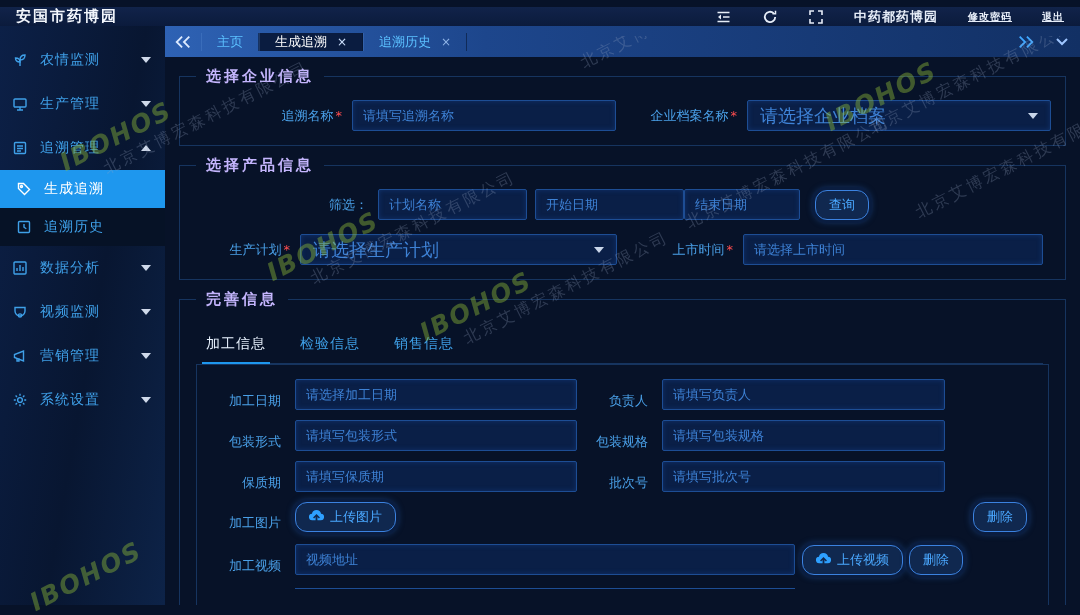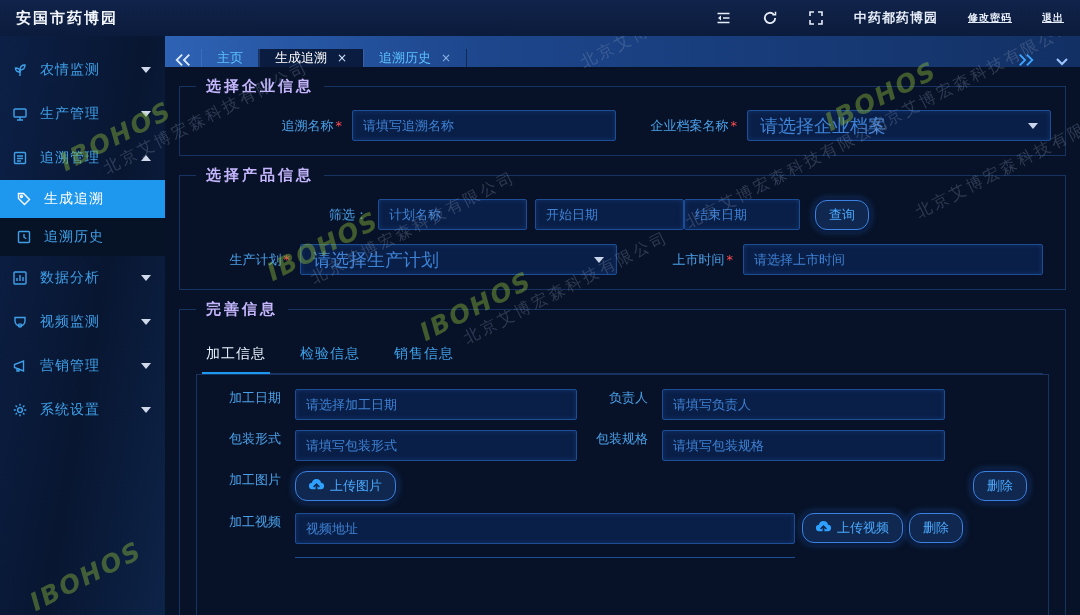--- a/index.html
+++ b/index.html
@@ -2,23 +2,23 @@
 <html><head>
 <meta charset="utf-8">
 <style>
   * { box-sizing: border-box; margin: 0; padding: 0; }
   html,body { width:1080px; height:615px; overflow:hidden; }
   body {
     font-family:"DejaVu Sans","Liberation Sans",sans-serif;
     background:#071228; color:#cfe4ff; font-size:13px; position:relative;
   }
   
-  .topbar { height:36px; background:linear-gradient(180deg,#11234a,#0b1b3c);
+  .topbar { height:19px; background:linear-gradient(180deg,#11234a,#0b1b3c);
     display:flex; align-items:center; justify-content:space-between; padding:0 16px;
-    position:relative; z-index:60; }
+    position:relative; z-index:60;margin-top:7px; }
   .tb-title { color:#f2f6fc; font-size:15px; font-weight:bold; letter-spacing:2px; }
   .tb-right { display:flex; align-items:center; gap:30px; color:#e6edf8;font-weight:bold; }
   .tb-icon { display:flex; align-items:center; cursor:pointer; }
   .tb-icon svg { display:block; }
   .tb-text { font-size:13px; letter-spacing:1px; }
   .tb-link { font-size:10px; letter-spacing:1px; text-decoration:underline; cursor:pointer; }
   
   .main { display:flex; height:579px; }
   
   .sidebar { width:165px; flex:none; padding-top:12px; position:relative; z-index:10;
@@ -27,21 +27,21 @@
     color:#3fa0e8; font-size:14px; letter-spacing:1px; cursor:pointer; }
   .side-item .s-icon { width:16px; height:16px; margin-right:12px; display:flex; flex:none; }
   .side-item .s-label { flex:1; white-space:nowrap; }
   .caret { width:0; height:0; border-left:5px solid transparent; border-right:5px solid transparent;
     border-top:6px solid #cfd9ea; flex:none; }
   .caret.up { border-top:none; border-bottom:6px solid #cfd9ea; }
   .side-sub { background:#061226; }
   .side-sub .side-item { height:38px; padding-left:16px; }
   .side-item.active { background:#1e97ee; color:#ffffff; }
   
-  .tabbar { height:31px; display:flex; align-items:flex-end; position:relative; z-index:20;
+  .tabbar { height:31px; display:flex; align-items:center; position:relative; z-index:20;
     background:linear-gradient(90deg,#2e62b4 0%,#1d468c 35%,#123064 100%); color:#5bc0ff; }
   .tab-ctl { width:36px; display:flex; align-items:center; justify-content:center; cursor:pointer; flex:none; }
   .tab { display:flex; align-items:center; gap:10px; padding:0 15px; font-size:13px;
     border-right:1px solid rgba(6,20,45,.55); border-left:1px solid rgba(110,160,225,.22); cursor:pointer; }
   .tab .tab-close { font-size:12px; color:#8fb4e6; line-height:1; }
   .tab.active { background:#0a1c40; color:#ffffff; }
   .tab.active .tab-close { color:#cfe2ff; }
   .tab-spacer { flex:1; }
   
   .content { flex:1; background:#071228; padding:10px 14px 0 14px; overflow:hidden; position:relative; z-index:5; }
@@ -60,21 +60,21 @@
   .tselect .sel-val { flex:1; color:#3e82d6; font-size:18px; }
   .tselect .caret { border-top-color:#c9d6ea; }
   .tech-btn { background:#10284f; border:1px solid #3b82e0; color:#4aa8ff; height:30px; padding:0 13px;
     font-size:13px; border-radius:12px; display:inline-flex; align-items:center; gap:6px; cursor:pointer;
     box-shadow:0 0 0 3px #0a1d40, 0 0 7px 1px rgba(45,120,220,.55); font-family:inherit; }
   
   .subtabs { display:flex; gap:26px; margin:14px 8px 0 8px; border-bottom:1px solid #16345f;text-align:center; }
   .subtab { padding:8px 4px 9px 4px; color:#3fa0e8; font-size:14px; letter-spacing:1px; cursor:pointer; }
   .subtab.active { color:#e9f3ff; border-bottom:2px solid #1e97ee; margin-bottom:-1px; }
   .panel { border:1px solid #16345f; margin:0 2px 0 0; padding:14px 0 0 0; height:300px; }
-  .prow { display:flex; align-items:flex-start; margin-bottom:10px; }
+  .prow { display:flex; align-items:flex-end; margin-bottom:10px; }
   .plabel { width:98px; text-align:right; color:#4aa0e8; font-size:13px; padding-right:14px; white-space:nowrap; flex:none; }
   .plabel2 { width:85px; text-align:right; color:#4aa0e8; font-size:13px; padding-right:14px; white-space:nowrap; flex:none; }
   .pin1 { width:282px; } .pin2 { width:283px; } .pinv { width:500px; }
   .del-right { margin-left:auto; margin-right:21px; }
   .cutoff { width:500px; margin-left:98px; border-top:1px solid #1d4d94; height:2px; margin-top:13px; }
   
   .wm-layer { position:absolute; left:0; top:36px; right:0; bottom:0; pointer-events:none; z-index:50; overflow:hidden; }
   .wm { position:absolute; transform:rotate(-27deg); transform-origin:left top; white-space:nowrap; }
   .wm-logo { display:block; font-size:25px; font-weight:bold; font-style:italic; letter-spacing:2px;
     color:rgba(145,190,55,.42); }
@@ -291,20 +291,26 @@
             <input class="tinput pin1" placeholder="请选择加工日期" style="">
             <span class="plabel2">负责人</span>
             <input class="tinput pin2" placeholder="请填写负责人" style="">
           </div>
           <div class="prow">
             <span class="plabel">包装形式</span>
             <input class="tinput pin1" placeholder="请填写包装形式" style="">
             <span class="plabel2">包装规格</span>
             <input class="tinput pin2" placeholder="请填写包装规格" style="">
           </div>
+          <div class="prow">
+            <span class="plabel">保质期</span>
+            <input class="tinput pin1" placeholder="请填写保质期" style="">
+            <span class="plabel2">批次号</span>
+            <input class="tinput pin2" placeholder="请填写批次号" style="">
+          </div>
           <div class="prow" style="margin-bottom:12px">
             <span class="plabel">加工图片</span>
             <button class="tech-btn">
               <span><svg width="15" height="13" viewBox="0 0 16 14" fill="#2ea0ff">
                     <path d="M8 1a5 5 0 0 1 4.9 4A3.5 3.5 0 0 1 12.5 12H9V8.6l1.6 1.6 1.1-1.1L8 5.4 4.3 9.1l1.1 1.1L7 8.6V12H3.5a3.5 3.5 0 0 1-.4-7A5 5 0 0 1 8 1z"></path>
                   </svg></span>
               <span>上传图片</span>
             </button>
             <button class="tech-btn del-right">
               <span>删除</span>

